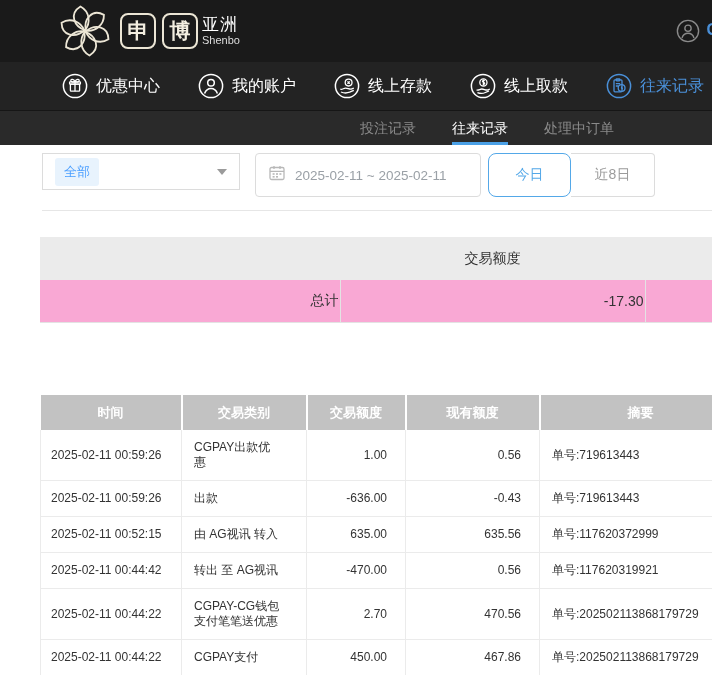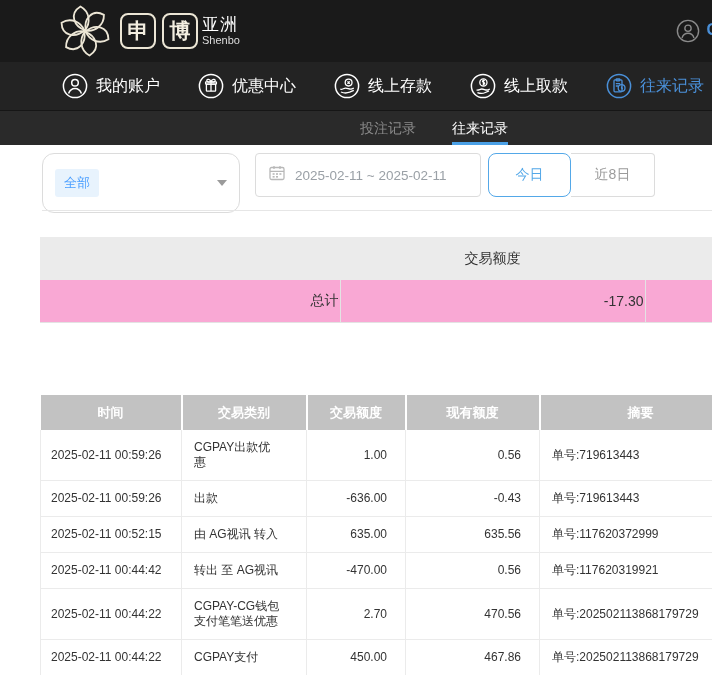--- a/index.html
+++ b/index.html
@@ -27,22 +27,22 @@
   
   .subnav{height:35px;background:#2a2a2a;border-top:1px solid #161616;display:flex;
           padding-left:360px;gap:36px;box-sizing:border-box;}
   .tab{font-size:14px;color:#8b8b8b;height:31px;line-height:34px;border-bottom:3px solid transparent;
        cursor:pointer;white-space:nowrap;}
   .tab.active{color:#fff;border-bottom-color:#4aa0e6;}
 
   
   .main{position:relative;}
 
-  .select-box{position:absolute;left:42px;top:8px;width:198px;height:60px;border:1px solid #dcdcdc;
-              border-radius:12px;box-sizing:border-box;background:#fff;display:flex;align-items:center;
+  .select-box{position:absolute;left:42px;top:8px;width:198px;height:37px;border:1px solid #dcdcdc;
+              border-radius:0;box-sizing:border-box;background:#fff;display:flex;align-items:center;
               padding:0 12px;cursor:pointer;}
   .chip{background:#e8f3fd;color:#4a9eff;font-size:13px;padding:5px 9px;border-radius:3px;}
   .caret{margin-left:auto;width:0;height:0;border-left:5px solid transparent;border-right:5px solid transparent;
          border-top:6px solid #9b9b9b;}
 
   .date-box{position:absolute;left:255px;top:8px;width:226px;height:44px;border:1px solid #dcdcdc;
             border-radius:4px;box-sizing:border-box;background:#fff;display:flex;align-items:center;
             gap:9px;padding:4px 12px;cursor:text;}
   .date-text{color:#9aa0a6;font-size:13.5px;white-space:nowrap;}
 
@@ -105,45 +105,45 @@
       </svg>
     </div>
     <span class="user-partial">C</span>
   </div>
 
   <div class="mainnav">
     <div class="nav-item">
       <span>
         <svg width="26" height="26" viewBox="0 0 26 26">
           <circle cx="13" cy="13" r="11.6" fill="none" stroke="currentColor" stroke-width="1.5"></circle>
-          <circle cx="13" cy="9.8" r="3.3" fill="none" stroke="currentColor" stroke-width="1.5"></circle>
-          <path d="M6.6 20.6c1.2-3.4 3.5-5 6.4-5s5.2 1.6 6.4 5" fill="none" stroke="currentColor" stroke-width="1.5"></path>
-        </svg>
-      </span>
-      <span>我的账户</span>
-    </div>
-    <div class="nav-item">
-      <span>
-        <svg width="26" height="26" viewBox="0 0 26 26">
-          <circle cx="13" cy="13" r="11.6" fill="none" stroke="currentColor" stroke-width="1.5"></circle>
           <g fill="none" stroke="currentColor" stroke-width="1.3">
             <rect x="7.6" y="8.8" width="10.8" height="2.4" rx="0.5"></rect>
             <rect x="8.4" y="11.2" width="9.2" height="7" rx="0.6"></rect>
             <path d="M13 8.8v9.4"></path>
             <path d="M13 8.6c-1.2-2.6-4.2-3-4.2-1.1s2.7 1.8 4.2 1.1z"></path>
             <path d="M13 8.6c1.2-2.6 4.2-3 4.2-1.1s-2.7 1.8-4.2 1.1z"></path>
           </g>
         </svg>
       </span>
       <span>优惠中心</span>
     </div>
     <div class="nav-item">
       <span>
         <svg width="26" height="26" viewBox="0 0 26 26">
           <circle cx="13" cy="13" r="11.6" fill="none" stroke="currentColor" stroke-width="1.5"></circle>
+          <circle cx="13" cy="9.8" r="3.3" fill="none" stroke="currentColor" stroke-width="1.5"></circle>
+          <path d="M6.6 20.6c1.2-3.4 3.5-5 6.4-5s5.2 1.6 6.4 5" fill="none" stroke="currentColor" stroke-width="1.5"></path>
+        </svg>
+      </span>
+      <span>我的账户</span>
+    </div>
+    <div class="nav-item">
+      <span>
+        <svg width="26" height="26" viewBox="0 0 26 26">
+          <circle cx="13" cy="13" r="11.6" fill="none" stroke="currentColor" stroke-width="1.5"></circle>
           <g fill="none" stroke="currentColor" stroke-width="1.3">
             <circle cx="14.6" cy="9.6" r="3.4"></circle>
             <path d="M13.5 8.3l2.2 2.6M15.7 8.3l-2.2 2.6"></path>
             <path d="M6.3 16.2c2.2.6 3.2-1.1 5.3-1.1 2.2 0 3.4 1.3 5.6 1l2.6-.9"></path>
             <path d="M7 19c3 1.3 6 1.2 8.6.2l4.2-1.8"></path>
           </g>
         </svg>
       </span>
       <span>线上存款</span>
     </div>
@@ -175,20 +175,21 @@
         </svg>
       </span>
       <span>往来记录</span>
     </div>
 
   </div>
 
   <div class="subnav">
     <div class="tab">投注记录</div>
     <div class="tab active">往来记录</div>
+    <div class="tab">处理中订单</div>
   </div>
 
   <div class="main">
 
     <div class="select-box">
       <span class="chip">全部</span>
       <span class="caret"></span>
     </div>
 
     <div class="date-box">

